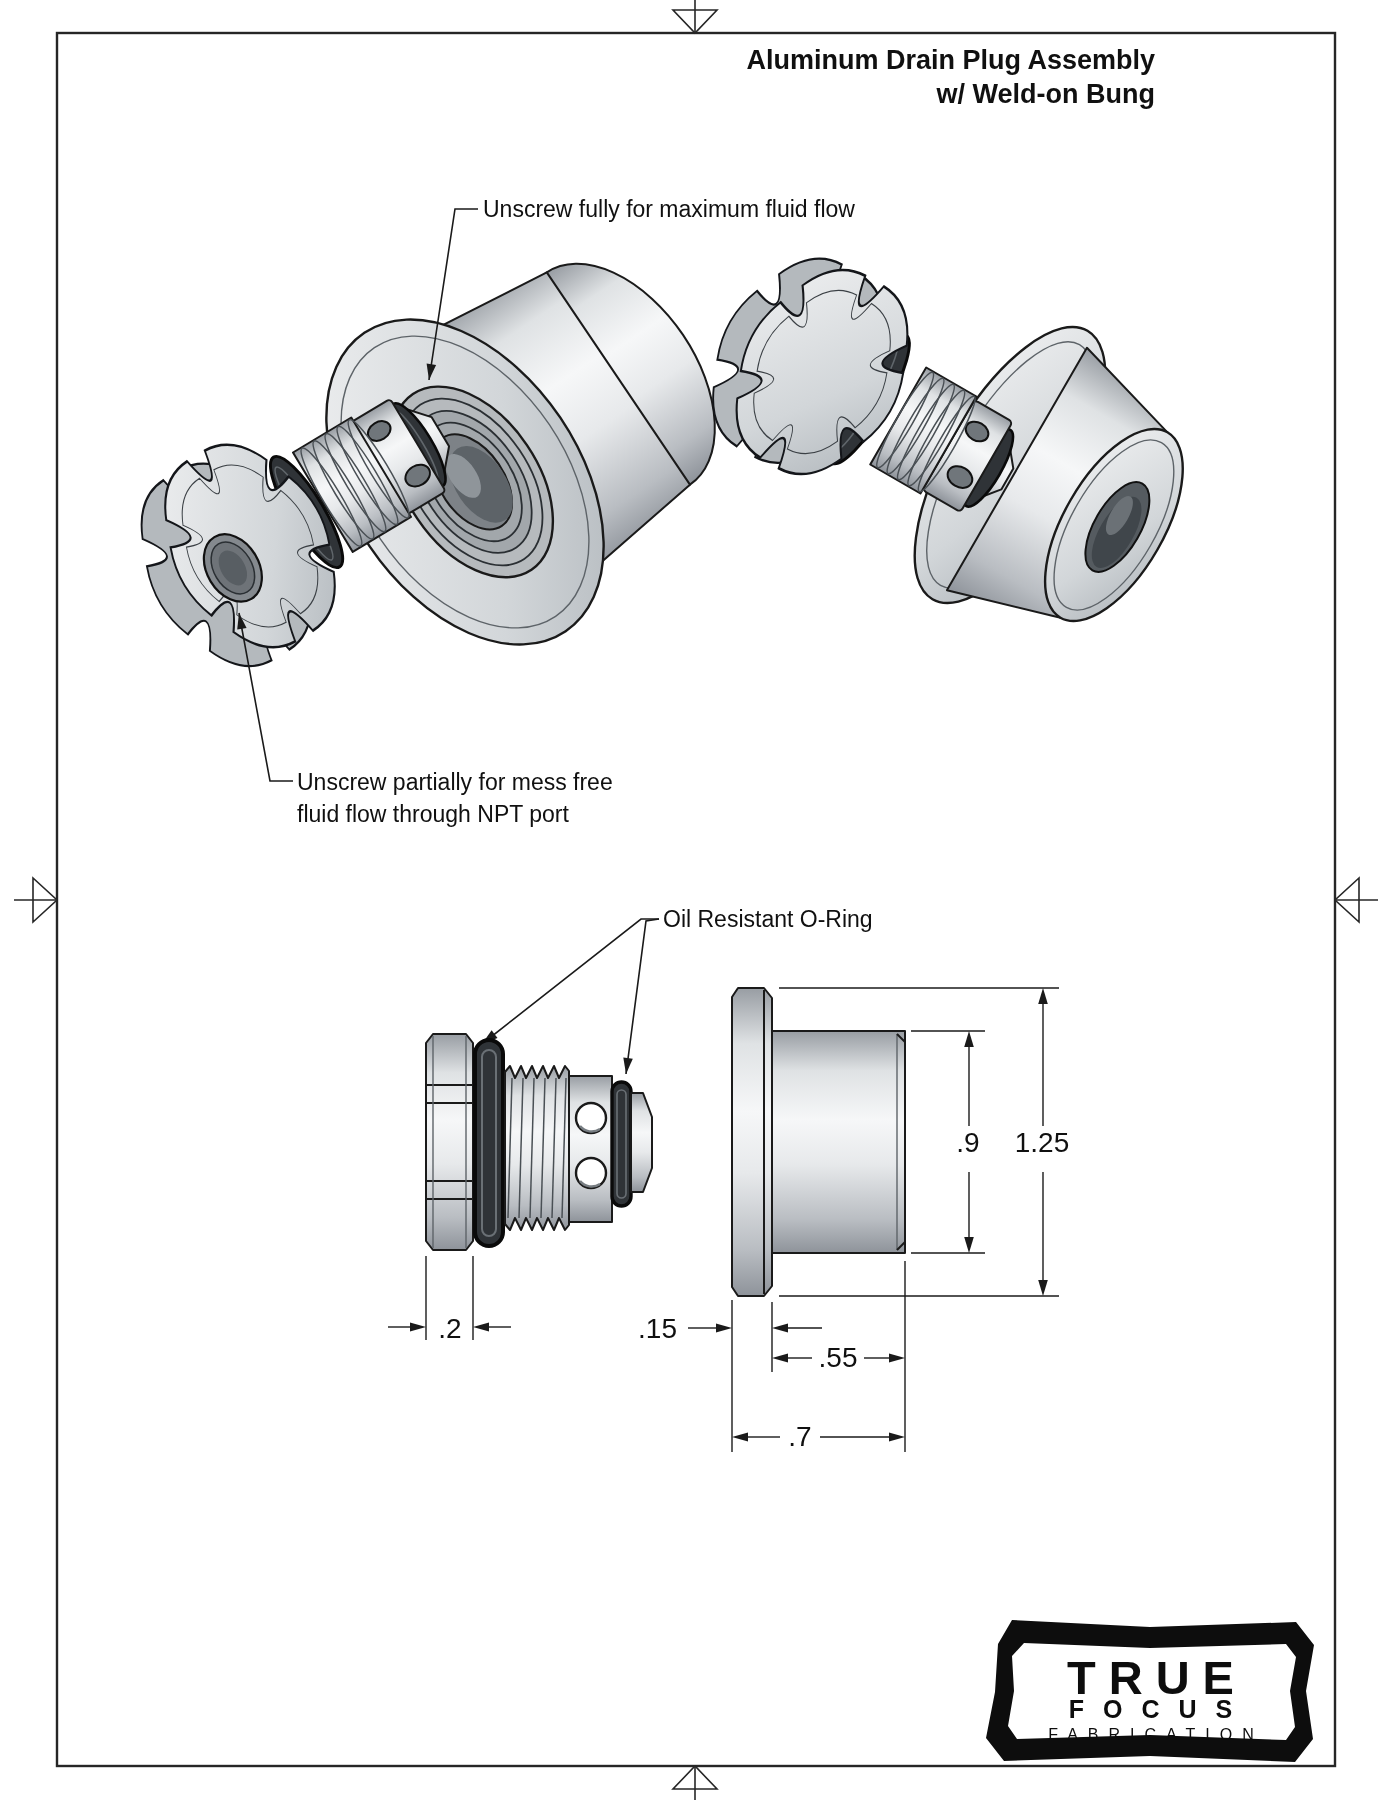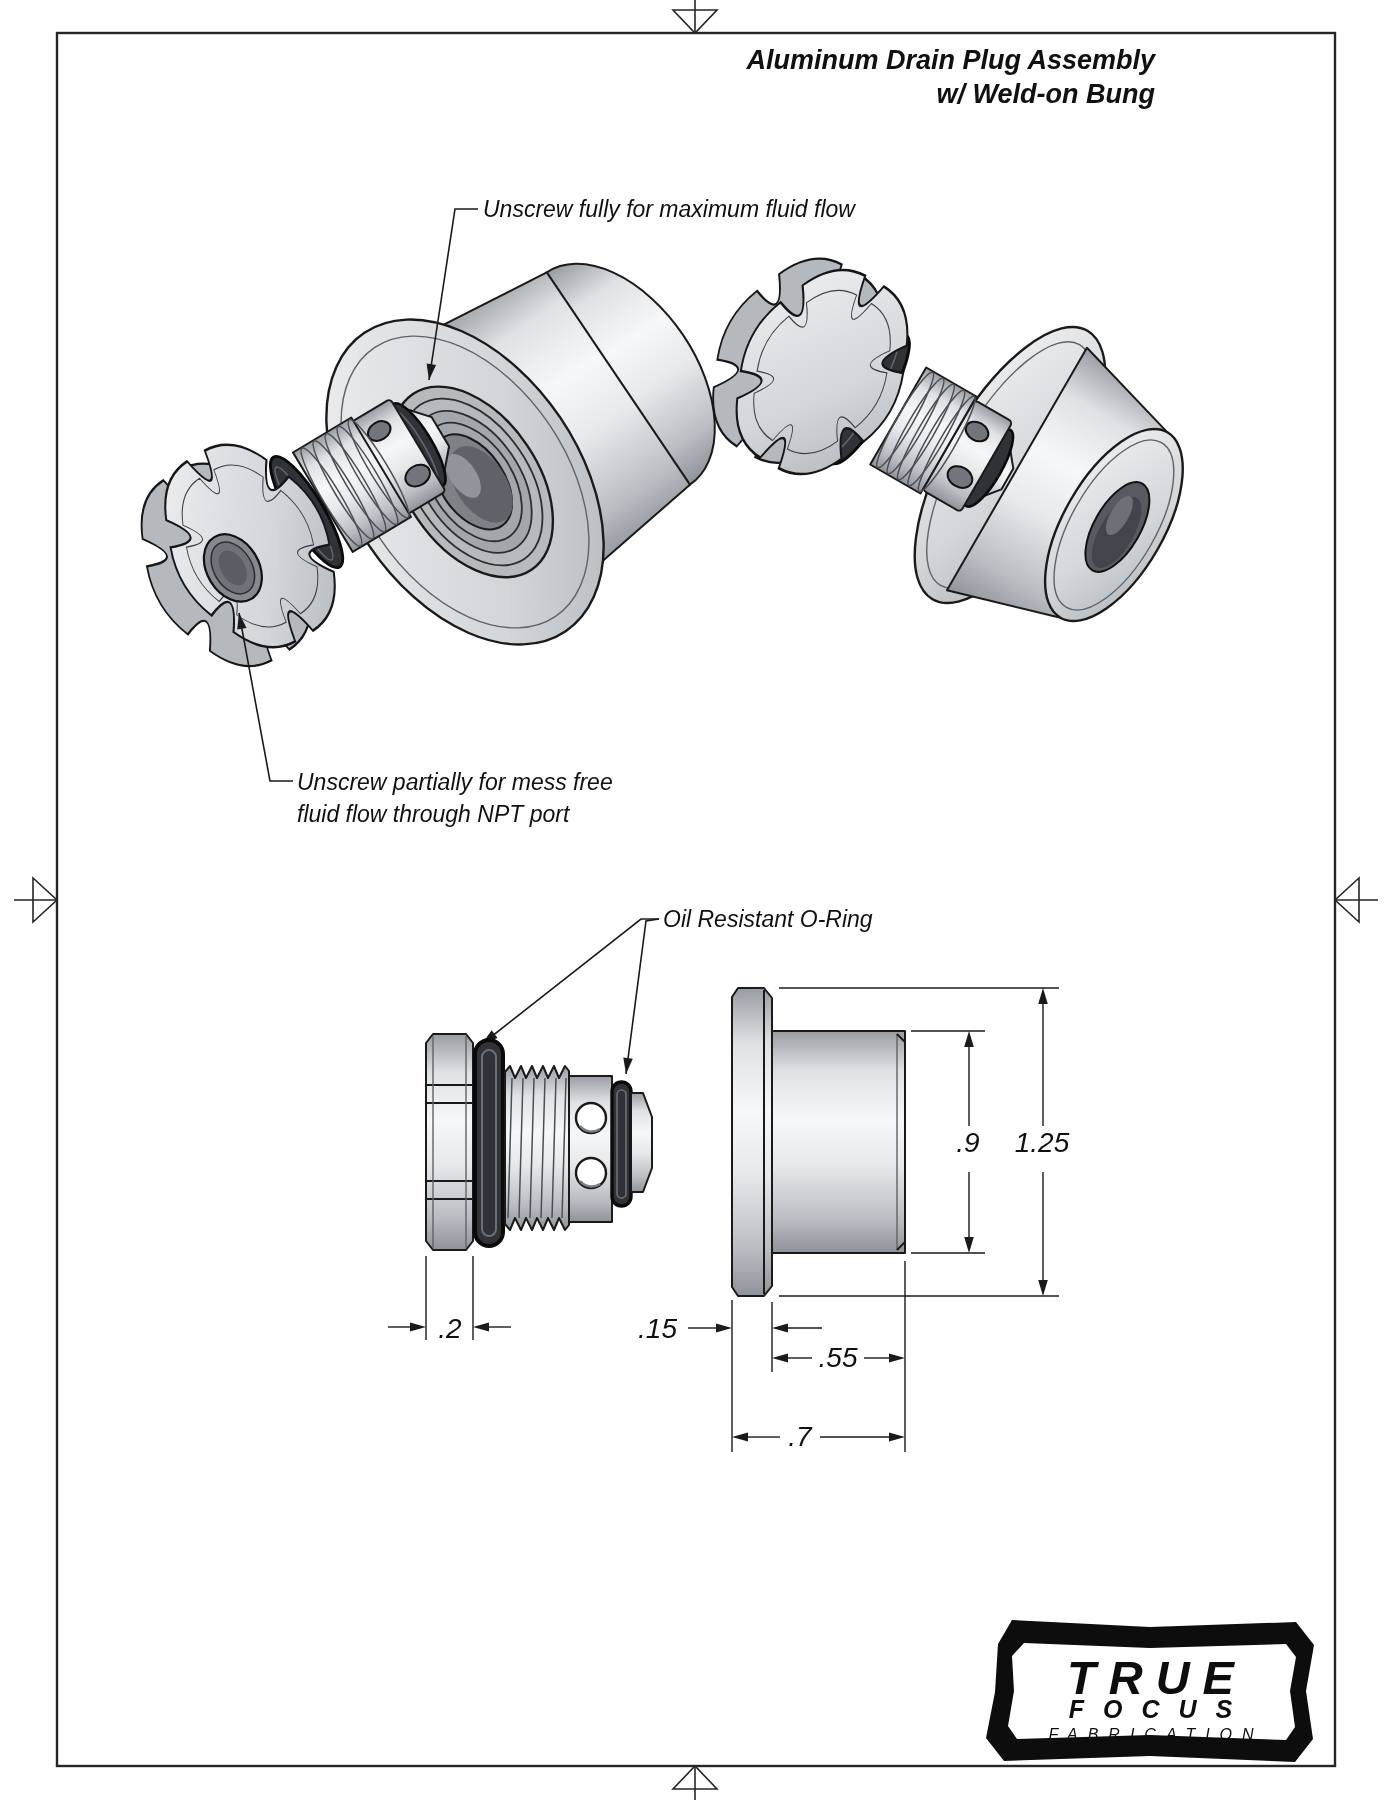--- a/index.html
+++ b/index.html
@@ -1,16 +1,16 @@
 <!DOCTYPE html>
 <html><head>
 <meta charset="utf-8">
 <style>
   html,body { margin:0; padding:0; background:#ffffff; }
-  .page { width:1391px; height:1800px; position:relative; background:#ffffff;font-style:italic; }
+  .page { width:1391px; height:1800px; position:relative; background:#ffffff; }
   svg { display:block; }
   text { font-family:"Liberation Sans", sans-serif; fill:#101010; }
   .t-title { font-size:27px; font-weight:bold; }
   .t-ann   { font-size:23px; }
   .t-dim   { font-size:28px; }
   .t-logo1 { font-size:47px; font-weight:bold; letter-spacing:13px; fill:#0d0d0d; }
   .t-logo2 { font-size:25px; font-weight:bold; letter-spacing:19px; fill:#0d0d0d; }
   .t-logo3 { font-size:16px; letter-spacing:10px; fill:#0d0d0d; }
   .outline  { fill:url(#gMetalV); stroke:#1a1a1a; stroke-width:2; stroke-linejoin:round; }
   .outlineK { fill:url(#gKnob);  stroke:#1a1a1a; stroke-width:2.4; stroke-linejoin:round; }

